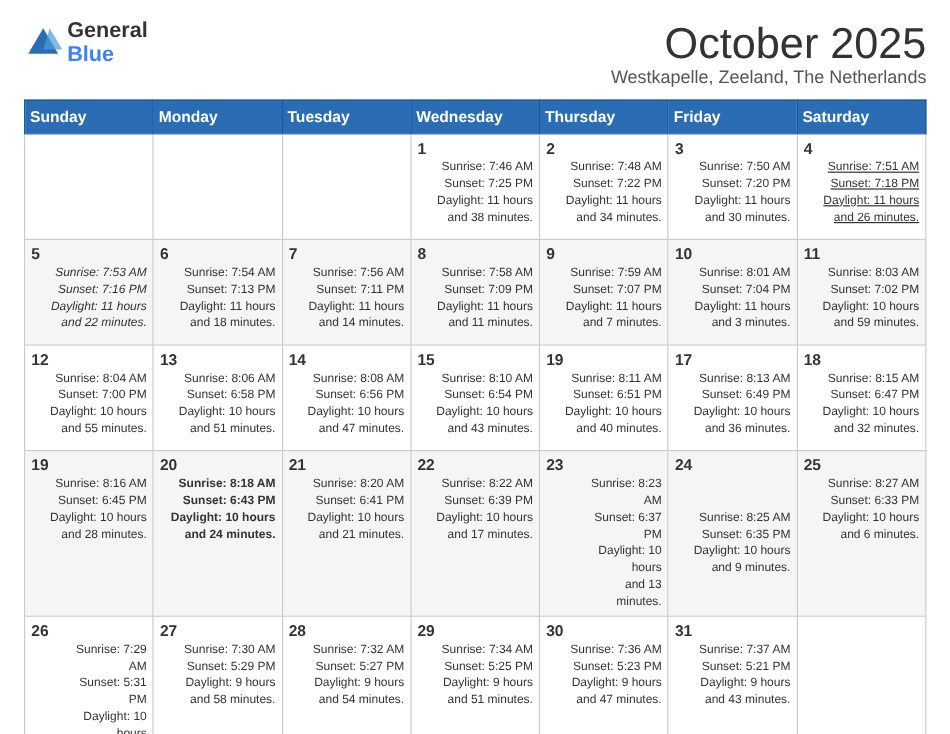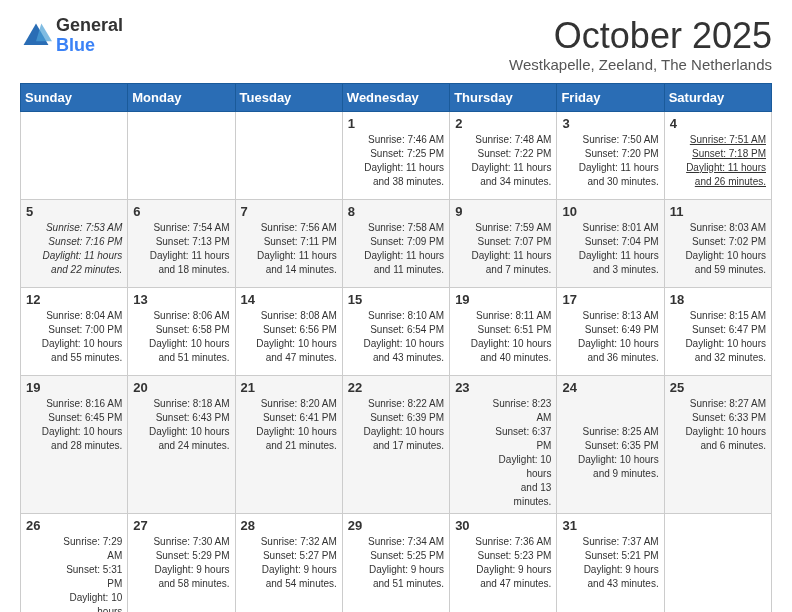--- a/index.html
+++ b/index.html
@@ -266,21 +266,21 @@
       <tr>
         <td>
           <span class="day-num">19</span>
           <div class="day-info" style="white-space: pre-line;">Sunrise: 8:16 AM
 Sunset: 6:45 PM
 Daylight: 10 hours
 and 28 minutes.</div>
         </td>
         <td>
           <span class="day-num">20</span>
-          <div class="day-info" style="white-space: pre-line;">Sunrise: 8:18 AM
+          <div class="day-info" style="white-space: pre-line; font-weight: bold;">Sunrise: 8:18 AM
 Sunset: 6:43 PM
 Daylight: 10 hours
 and 24 minutes.</div>
         </td>
         <td>
           <span class="day-num">21</span>
           <div class="day-info" style="white-space: pre-line;">Sunrise: 8:20 AM
 Sunset: 6:41 PM
 Daylight: 10 hours
 and 21 minutes.</div>

